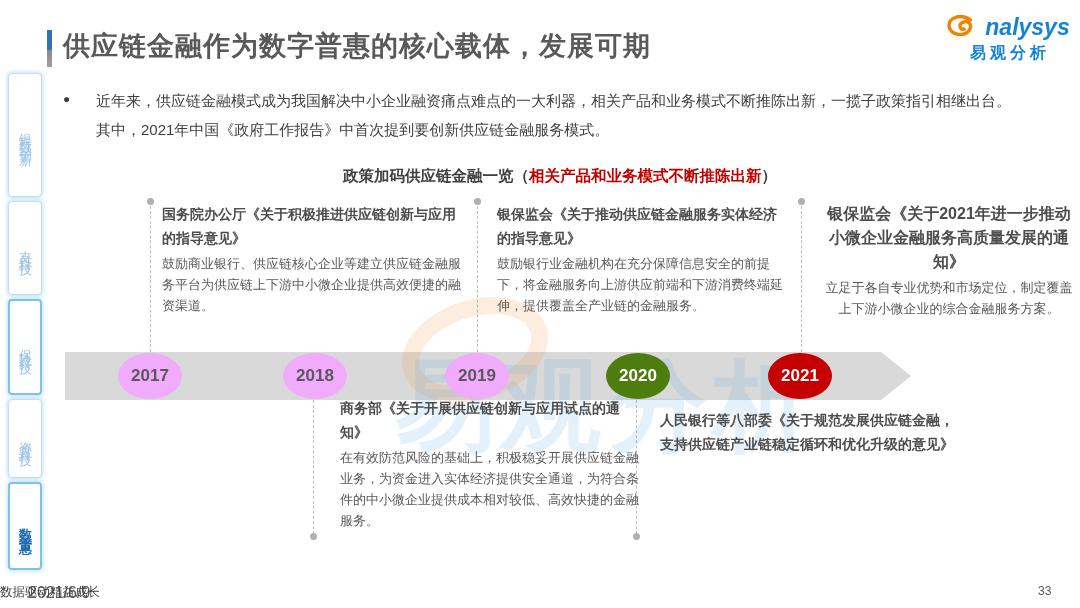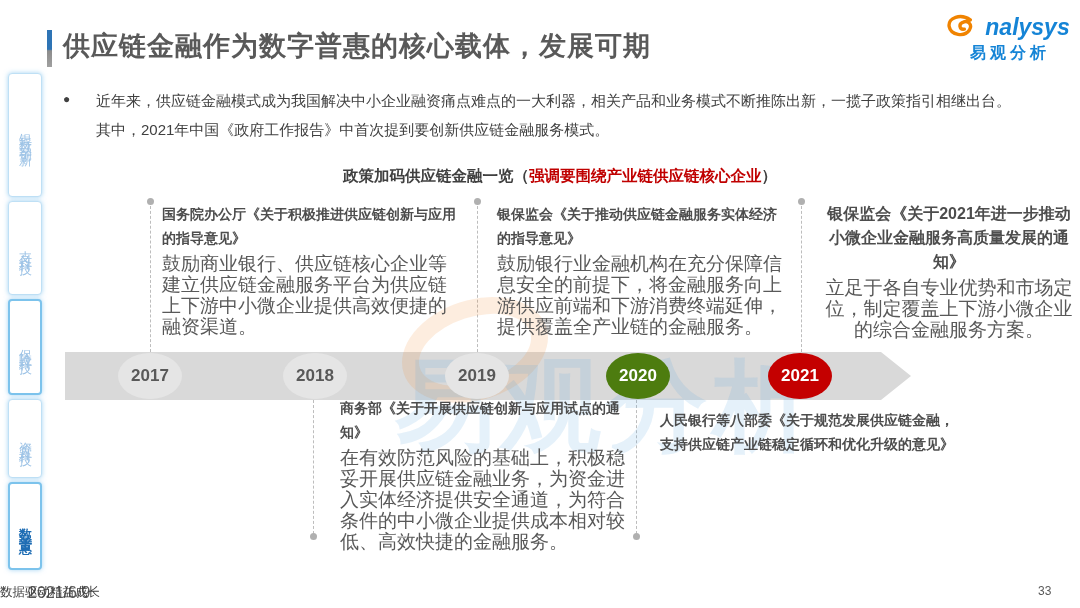--- a/index.html
+++ b/index.html
@@ -51,33 +51,33 @@
   }
   .caption .hl{ color:#c00000; }
   
   .band{
     position:absolute; left:65px; top:352px; width:846px; height:48px;
     background:#d9d9d9; z-index:1;
     clip-path:polygon(0 0, calc(100% - 30px) 0, 100% 50%, calc(100% - 30px) 100%, 0 100%);
   }
   .year{
     position:absolute; top:353px; width:64px; height:46px; z-index:3;
-    border-radius:50%; background:#e5e5e5;
+    border-radius:50%; background:#f0abfc;
     display:flex; align-items:center; justify-content:center;
     font-size:17px; font-weight:bold; color:#595959;
     font-family:"Liberation Sans","DejaVu Sans",sans-serif;
   }
   .year.y2020{ background:#4d7c0f; color:#ffffff; }
   .year.y2021{ background:#c40000; color:#ffffff; }
   .conn{ position:absolute; width:0; border-left:1px dashed #bdbdbd; z-index:0; }
   .conn-dot{ position:absolute; width:7px; height:7px; border-radius:50%; background:#b0b0b0; z-index:0; }
   
   .tblock{ position:absolute; z-index:2; }
   .btitle{ font-size:14px; font-weight:bold; color:#4d4d4d; line-height:24px; margin-bottom:3px; }
-  .bbody{ font-size:19px; color:#595959; line-height:21px; }
+  .bbody{ font-size:13px; color:#595959; line-height:21px; }
   .red-bold{ color:#c00000; font-weight:bold; }
   
   .watermark{ position:absolute; left:340px; top:275px; width:470px; height:230px; z-index:2; pointer-events:none; }
   .wm-ring{
     position:absolute; left:60px; top:25px; width:150px; height:100px;
     border:17px solid rgba(243,146,55,.16); border-radius:50%;
     transform:rotate(-18deg);
   }
   .wm-text{
     position:absolute; left:55px; top:65px;
@@ -107,21 +107,21 @@
 
 <div class="side-tab" style="top:73px;height:124px;">银行数字创新</div>
 <div class="side-tab" style="top:201px;height:94px;">支付科技</div>
 <div class="side-tab strong" style="top:299px;height:96px;">保险科技</div>
 <div class="side-tab" style="top:399px;height:79px;">资管科技</div>
 <div class="side-tab active" style="top:482px;height:88px;">数字普惠</div>
 
 <span class="bullet-dot">●</span>
 <div class="bullet-text">近年来，供应链金融模式成为我国解决中小企业融资痛点难点的一大利器，相关产品和业务模式不断推陈出新，一揽子政策指引相继出台。其中，2021年中国《政府工作报告》中首次提到要创新供应链金融服务模式。</div>
 
-<div class="caption"><span>政策加码供应链金融一览</span><span>（</span><span class="hl">强调要围绕产业链供应链核心企业</span><span>）</span></div>
+<div class="caption"><span>政策加码供应链金融一览</span><span>（</span><span class="hl">相关产品和业务模式不断推陈出新</span><span>）</span></div>
 
 <div class="watermark">
   <div class="wm-ring"></div>
   <div class="wm-text">易观分析</div>
 </div>
 
 <div class="conn-dot" style="left:147px;top:198px;"></div>
 <div class="conn" style="left:150px;top:206px;height:146px;"></div>
 <div class="conn-dot" style="left:474px;top:198px;"></div>
 <div class="conn" style="left:477px;top:206px;height:146px;"></div>

